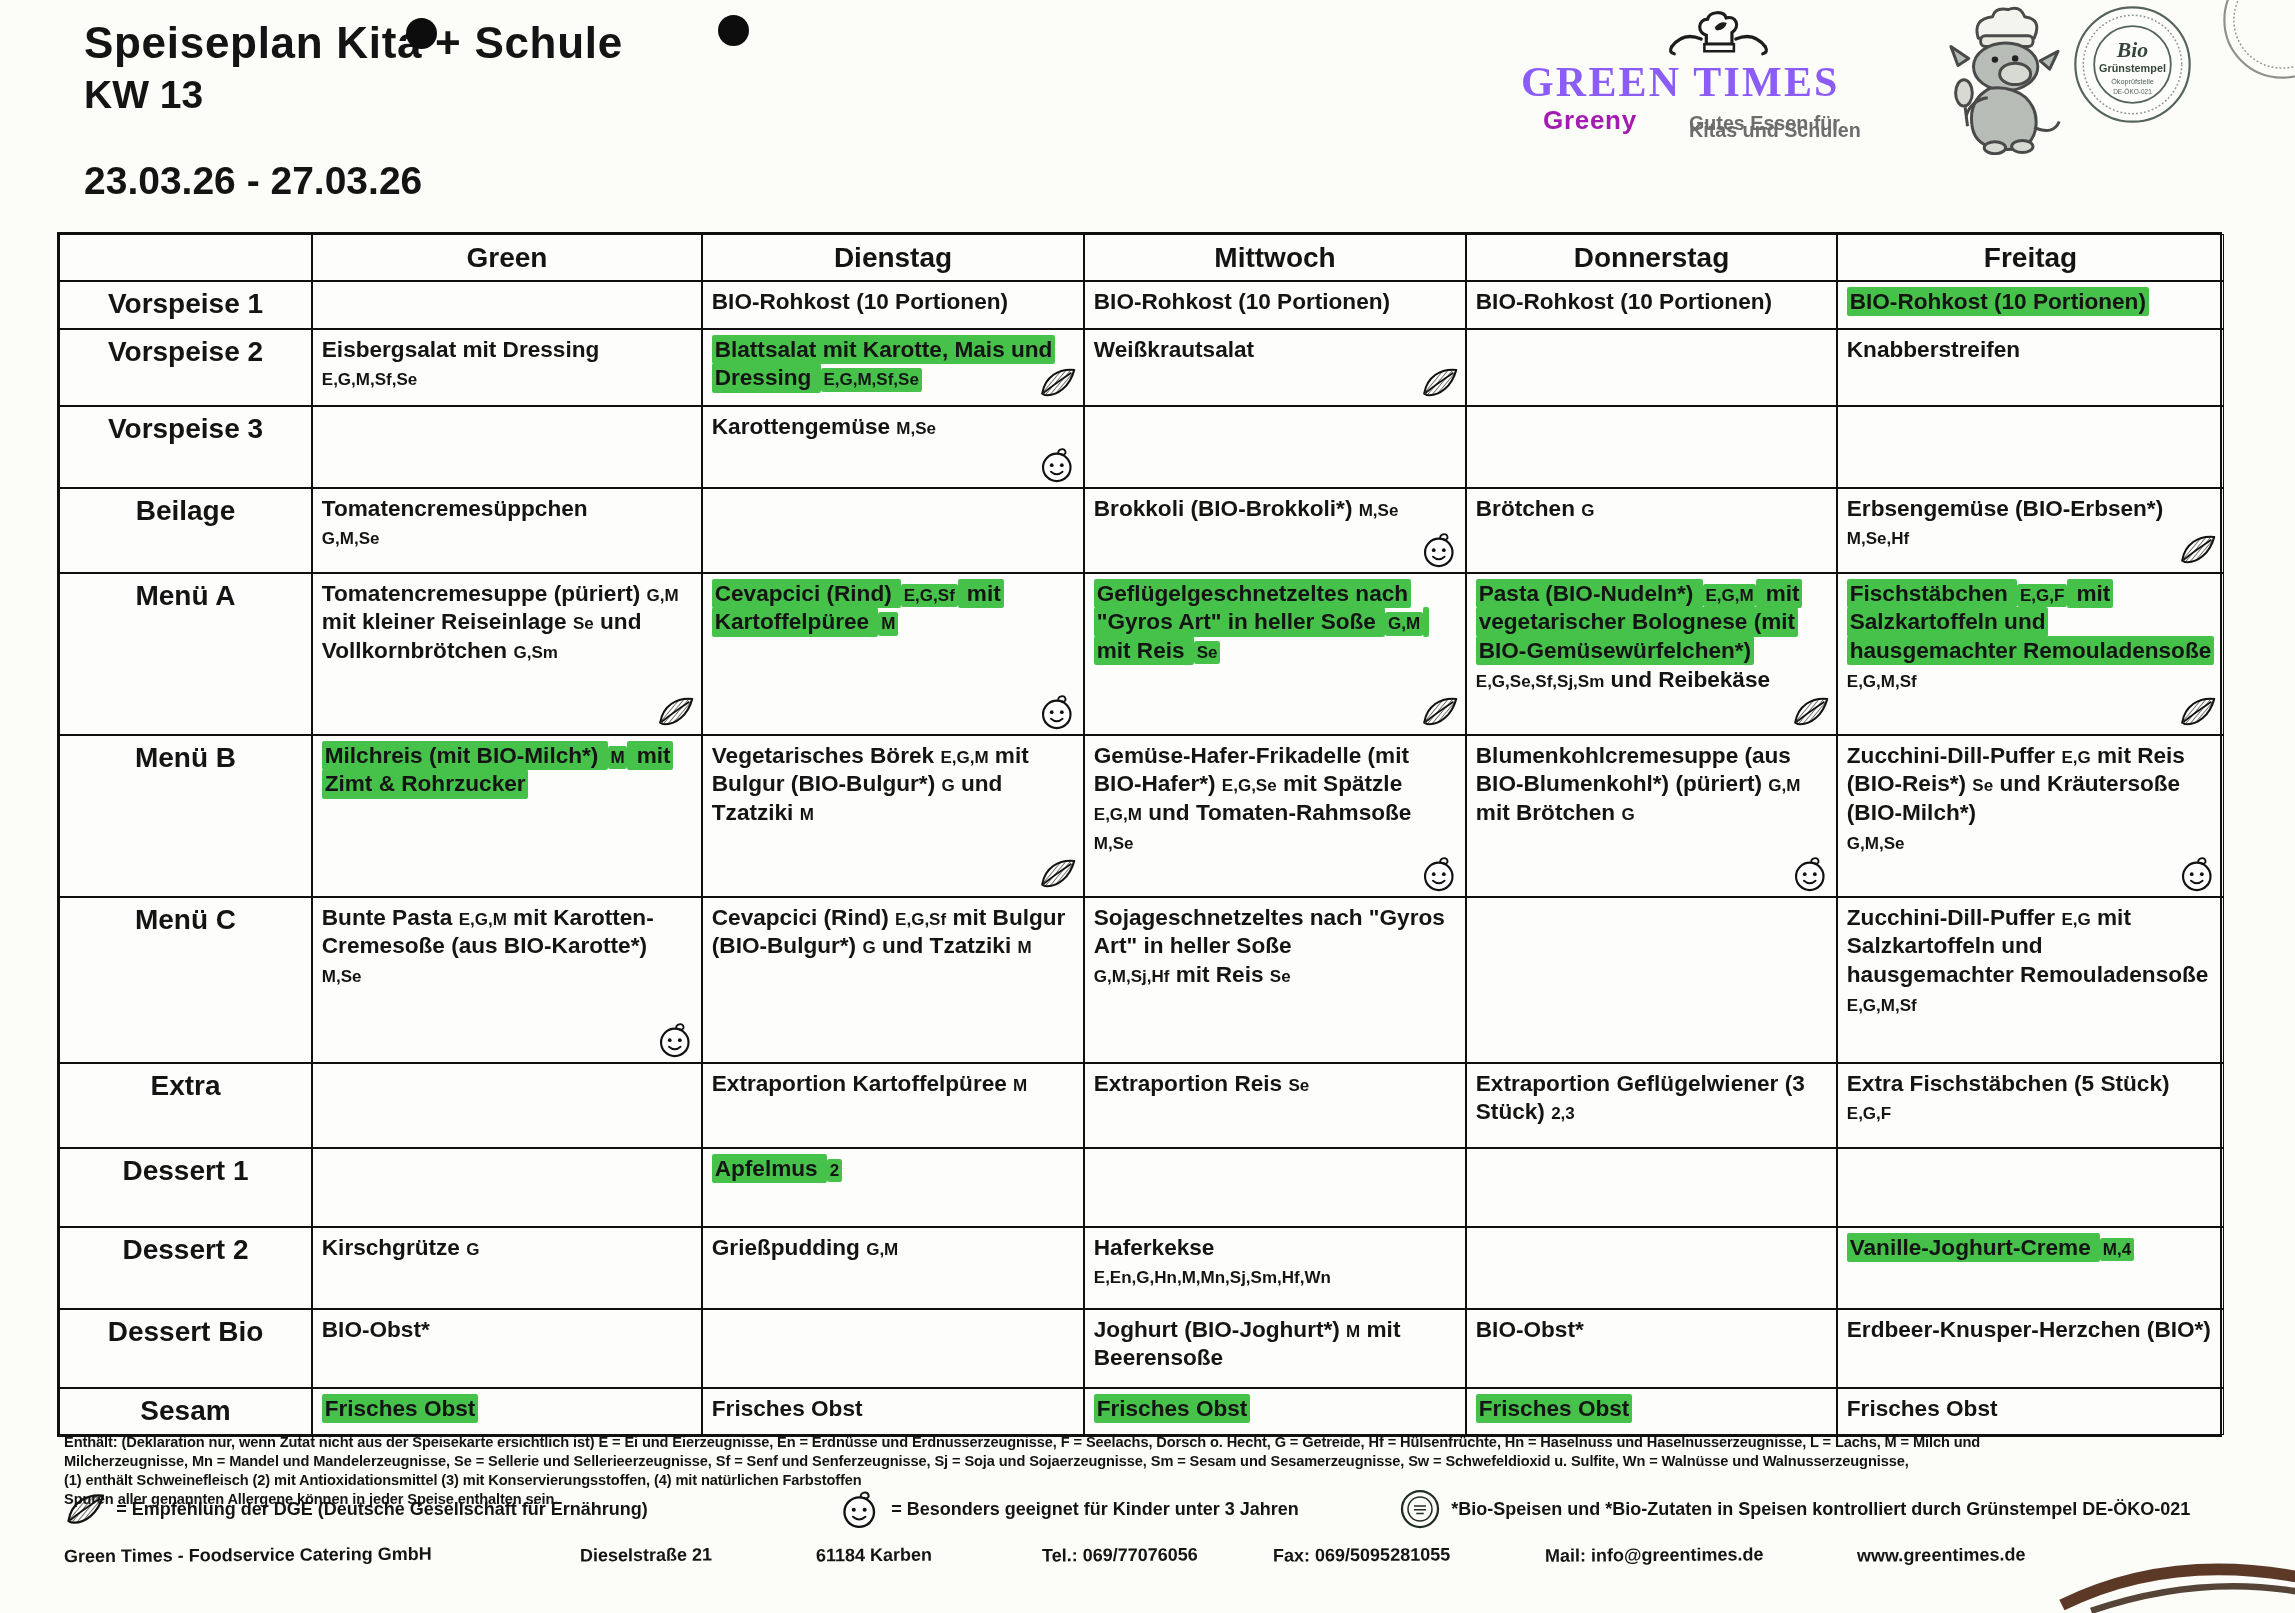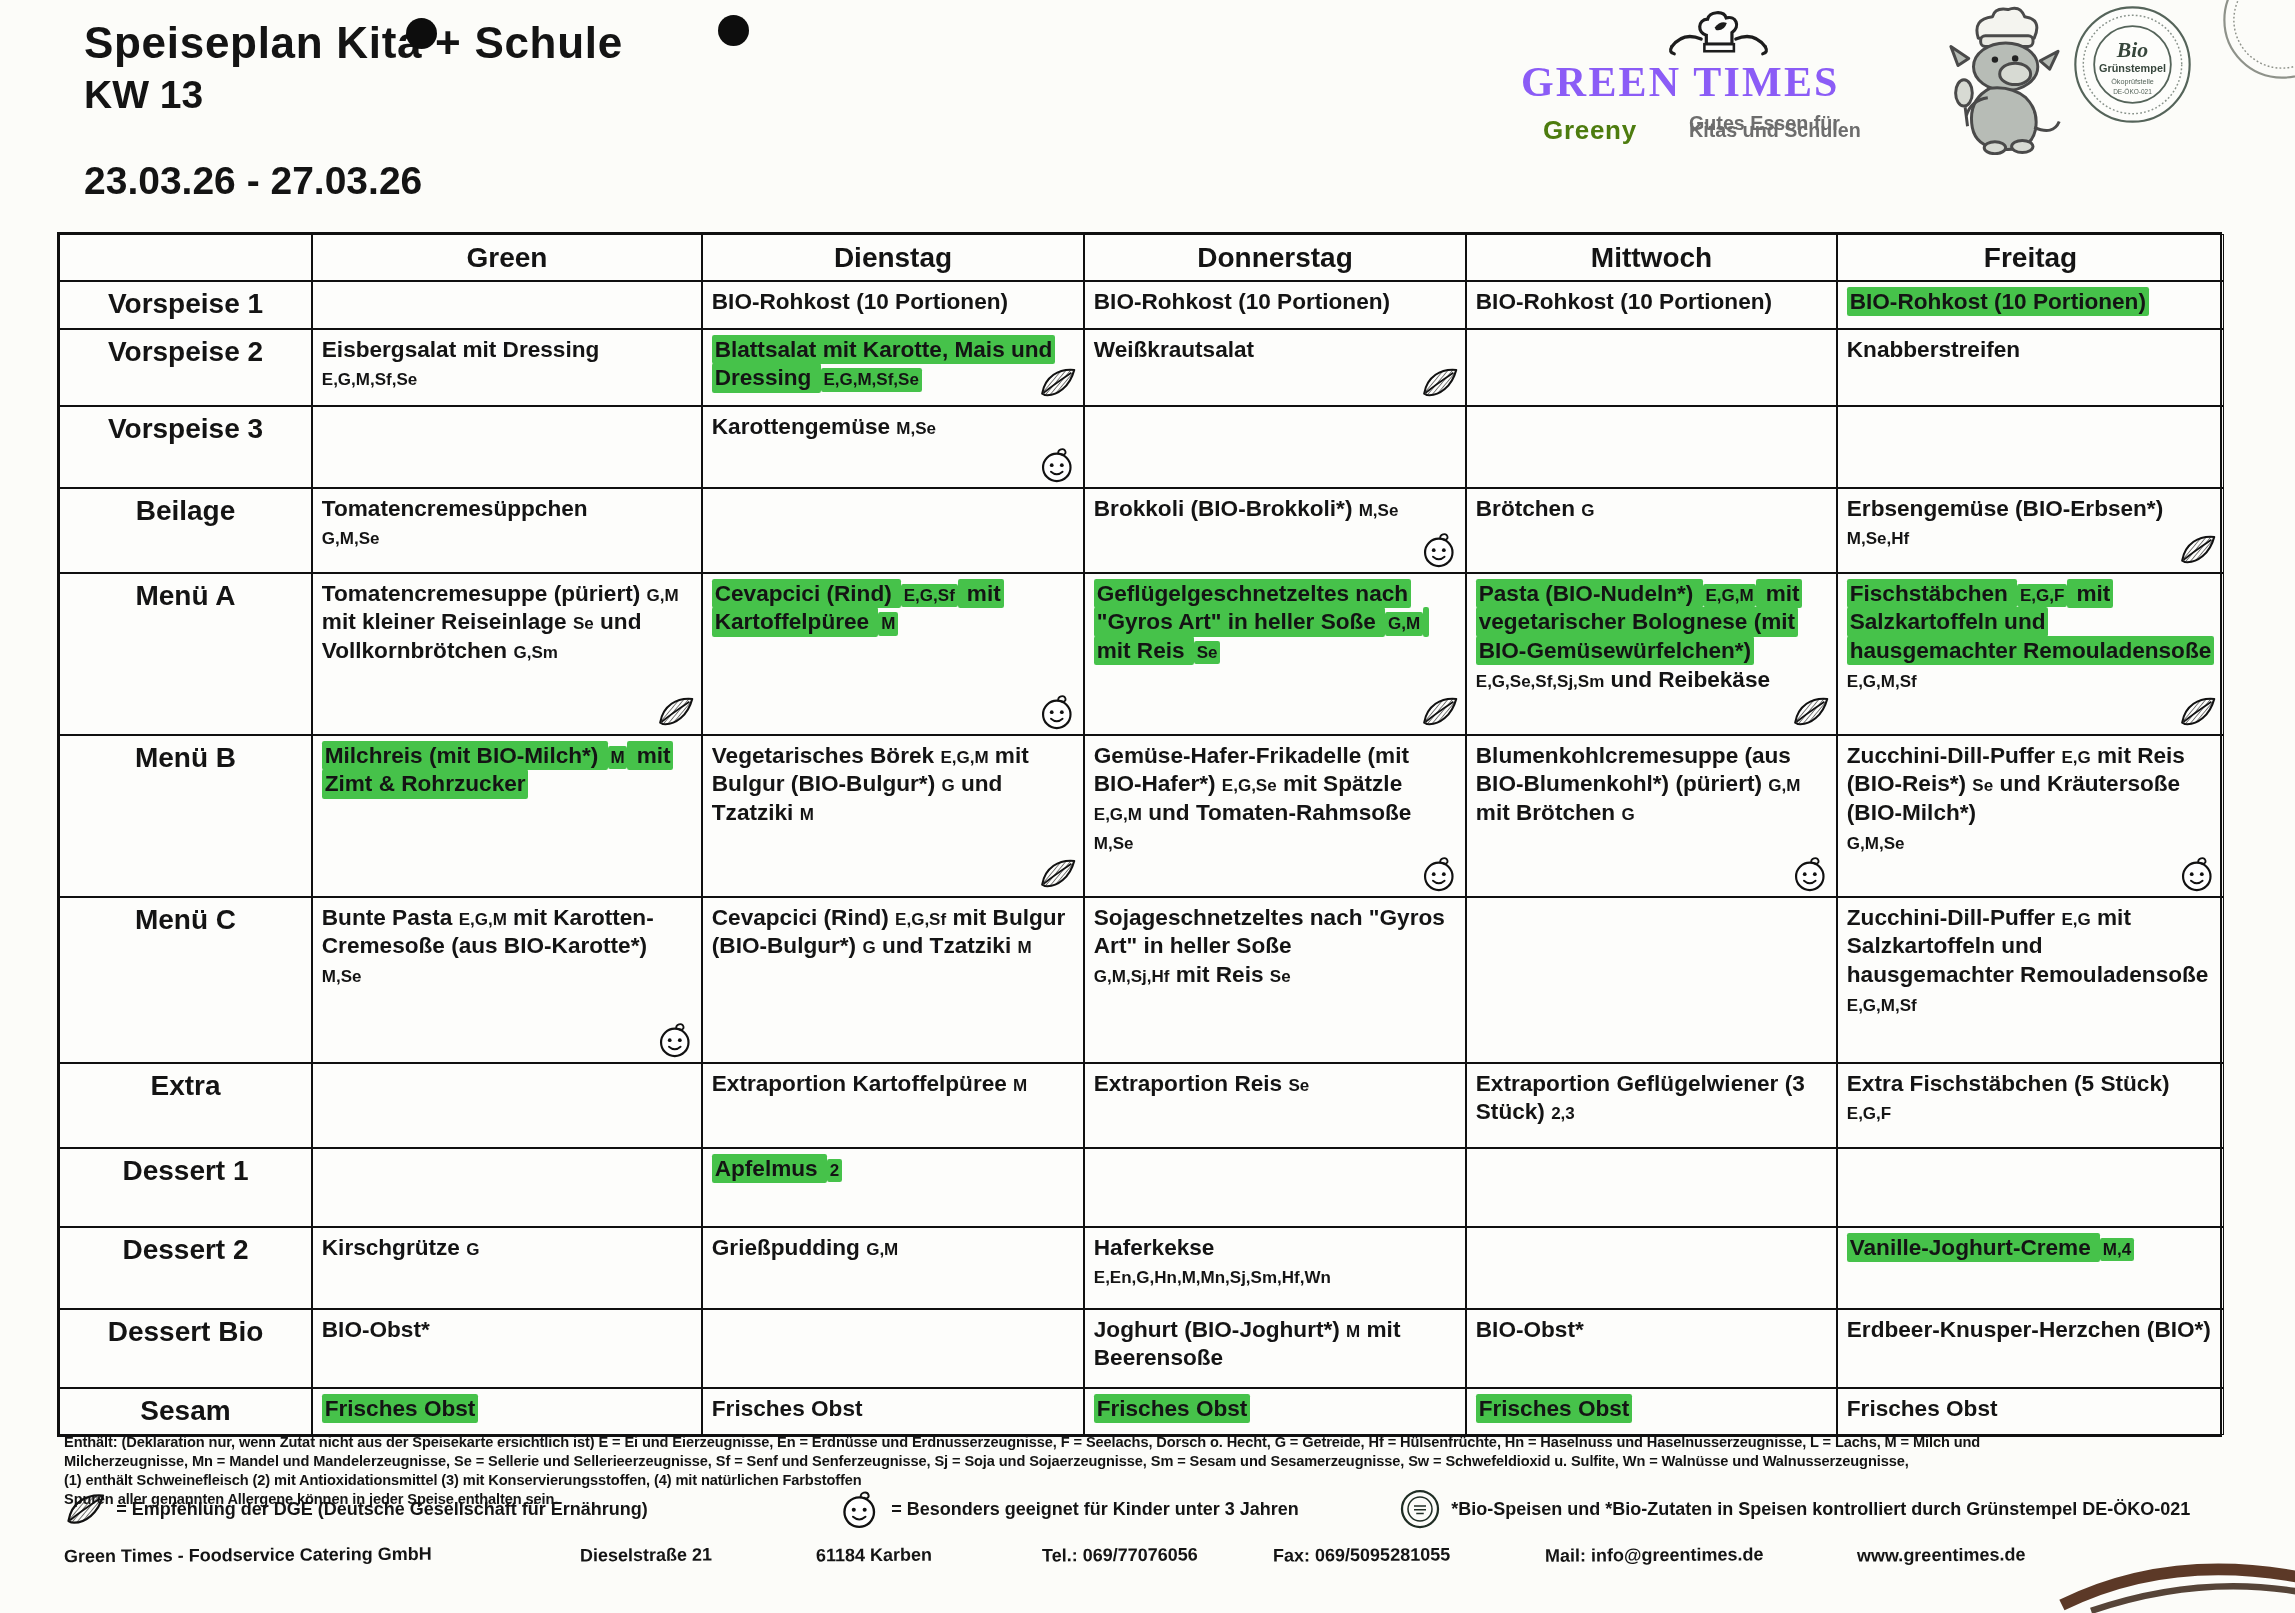--- a/index.html
+++ b/index.html
@@ -12,21 +12,21 @@
   .page{position:absolute;inset:0;background:#fcfcf9;}
   
   .title{position:absolute;left:84px;top:17.5px;font-size:44px;font-weight:bold;letter-spacing:0.7px;white-space:nowrap;}
   .subtitle{position:absolute;left:84px;top:73px;font-size:39px;font-weight:bold;display:flex;gap:42px;white-space:nowrap;flex-direction:column;}
   .punch{position:absolute;width:31px;height:31px;border-radius:50%;background:#0d0d0d;}
   .punch1{left:406px;top:17.5px;}
   .punch2{left:718px;top:14.6px;}
   .brand{position:absolute;left:1503px;top:0;width:792px;height:146px;}
   .hatlogo{position:absolute;left:161px;top:7.3px;width:109px;height:57px;}
   .brandname{position:absolute;left:18px;top:58px;font-family:"Liberation Serif", serif;font-size:42px;font-weight:bold;letter-spacing:2.2px;color:#8b5cf6;white-space:nowrap;}
-  .greeny{position:absolute;left:40px;top:115px;font-size:26px;font-weight:bold;color:#4d7c0f;letter-spacing:0.7px;}
+  .greeny{position:absolute;left:40px;top:105px;font-size:26px;font-weight:bold;color:#a21caf;letter-spacing:0.7px;}
   .tag1{position:absolute;left:186px;top:112px;font-size:19.7px;font-weight:bold;color:#6d6d6d;white-space:nowrap;}
   .tag2{position:absolute;left:186px;top:119px;font-size:19.7px;font-weight:bold;color:#6d6d6d;white-space:nowrap;}
   .mascot{position:absolute;left:430px;top:5.8px;width:131px;height:139px;}
   .seal{position:absolute;left:568px;top:2.9px;width:123px;height:123px;}
   .cornerstamp{position:absolute;left:2220px;top:-42px;width:124px;height:124px;opacity:.75;}
   
   .menu-table{
     position:absolute;left:57px;top:232px;width:2165px;
     display:grid;
     grid-template-columns:253px 390px 382px 382px 371px 387px;
@@ -123,22 +123,22 @@
     <svg viewBox="0 0 170 170">
       <circle cx="85" cy="85" r="79" fill="none" stroke="#6a6f66" stroke-width="3"></circle>
       <circle cx="85" cy="85" r="66" fill="none" stroke="#6a6f66" stroke-width="2" stroke-dasharray="2.5 3"></circle>
     </svg>
   </div>
 
   <div class="menu-table">
       <div class="hd"></div>
       <div class="hd">Green</div>
       <div class="hd">Dienstag</div>
+      <div class="hd">Mittwoch</div>
       <div class="hd">Donnerstag</div>
-      <div class="hd">Mittwoch</div>
       <div class="hd">Freitag</div>
       <div class="rl">Vorspeise 1</div>
       <div class="cell"></div>
       <div class="cell">
         <div><span class="mt">BIO-Rohkost (10 Portionen)</span></div>
       </div>
       <div class="cell">
         <div><span class="mt">BIO-Rohkost (10 Portionen)</span></div>
       </div>
       <div class="cell">

